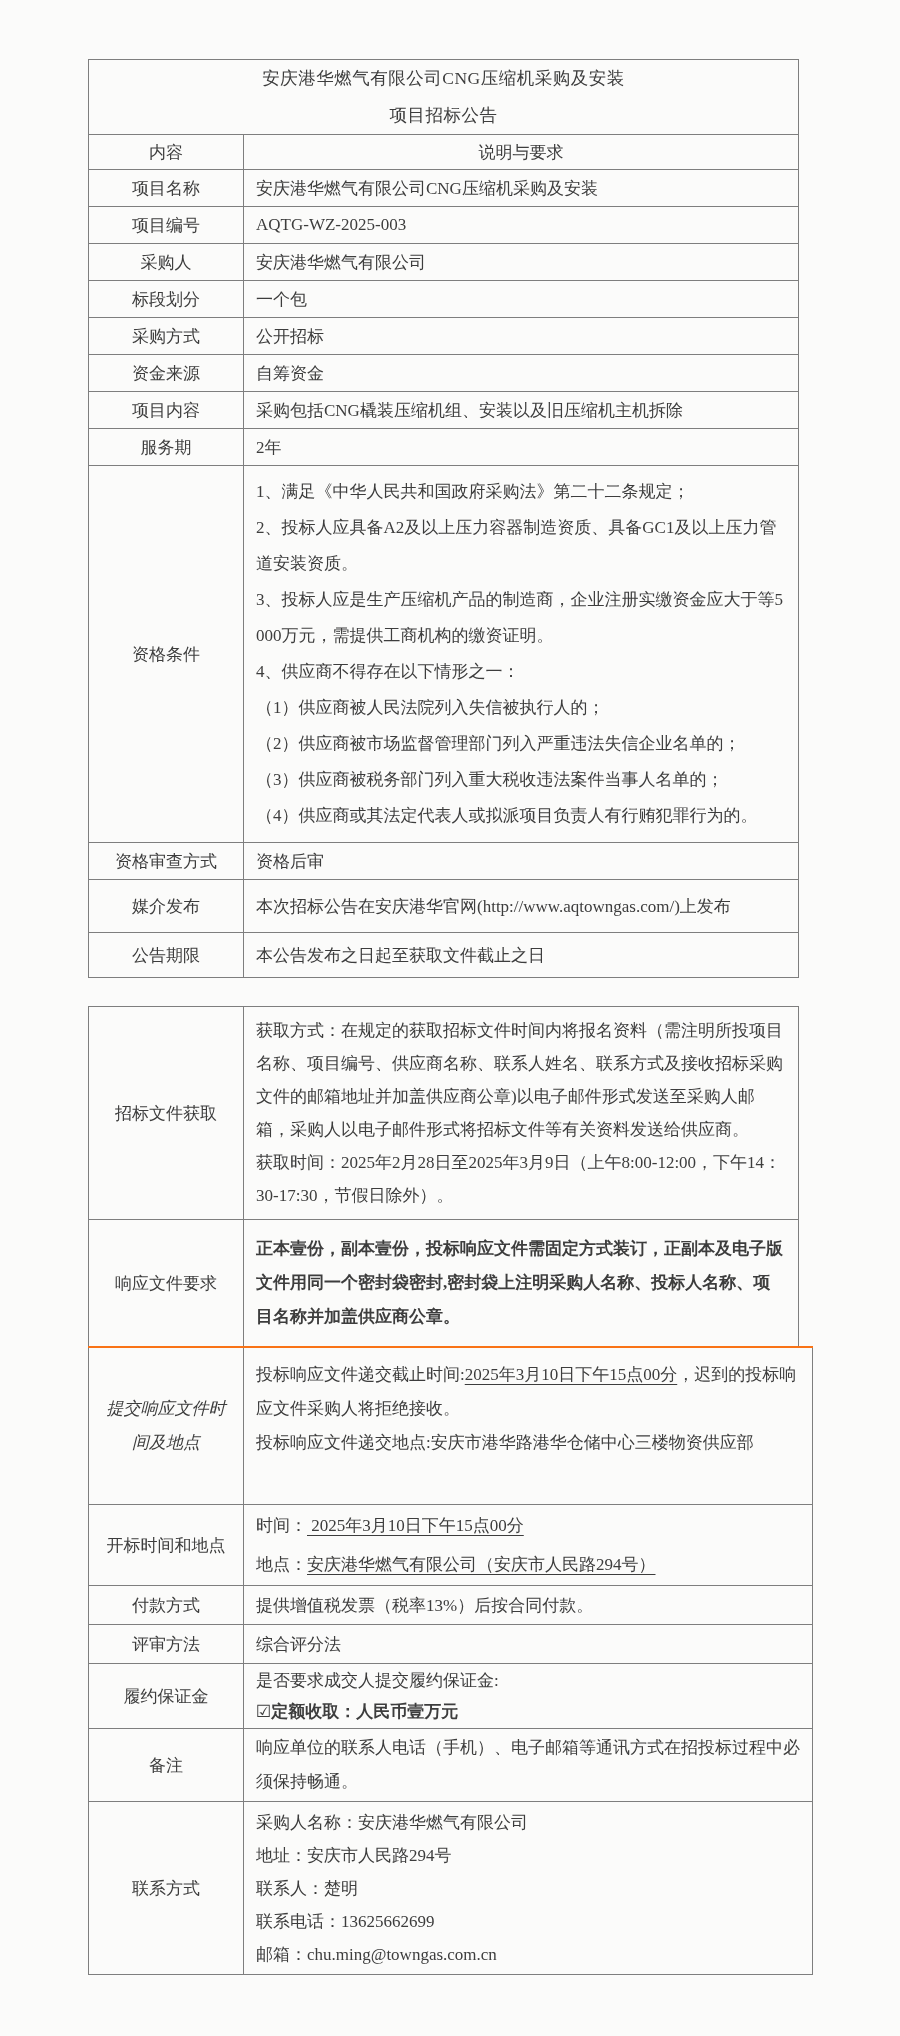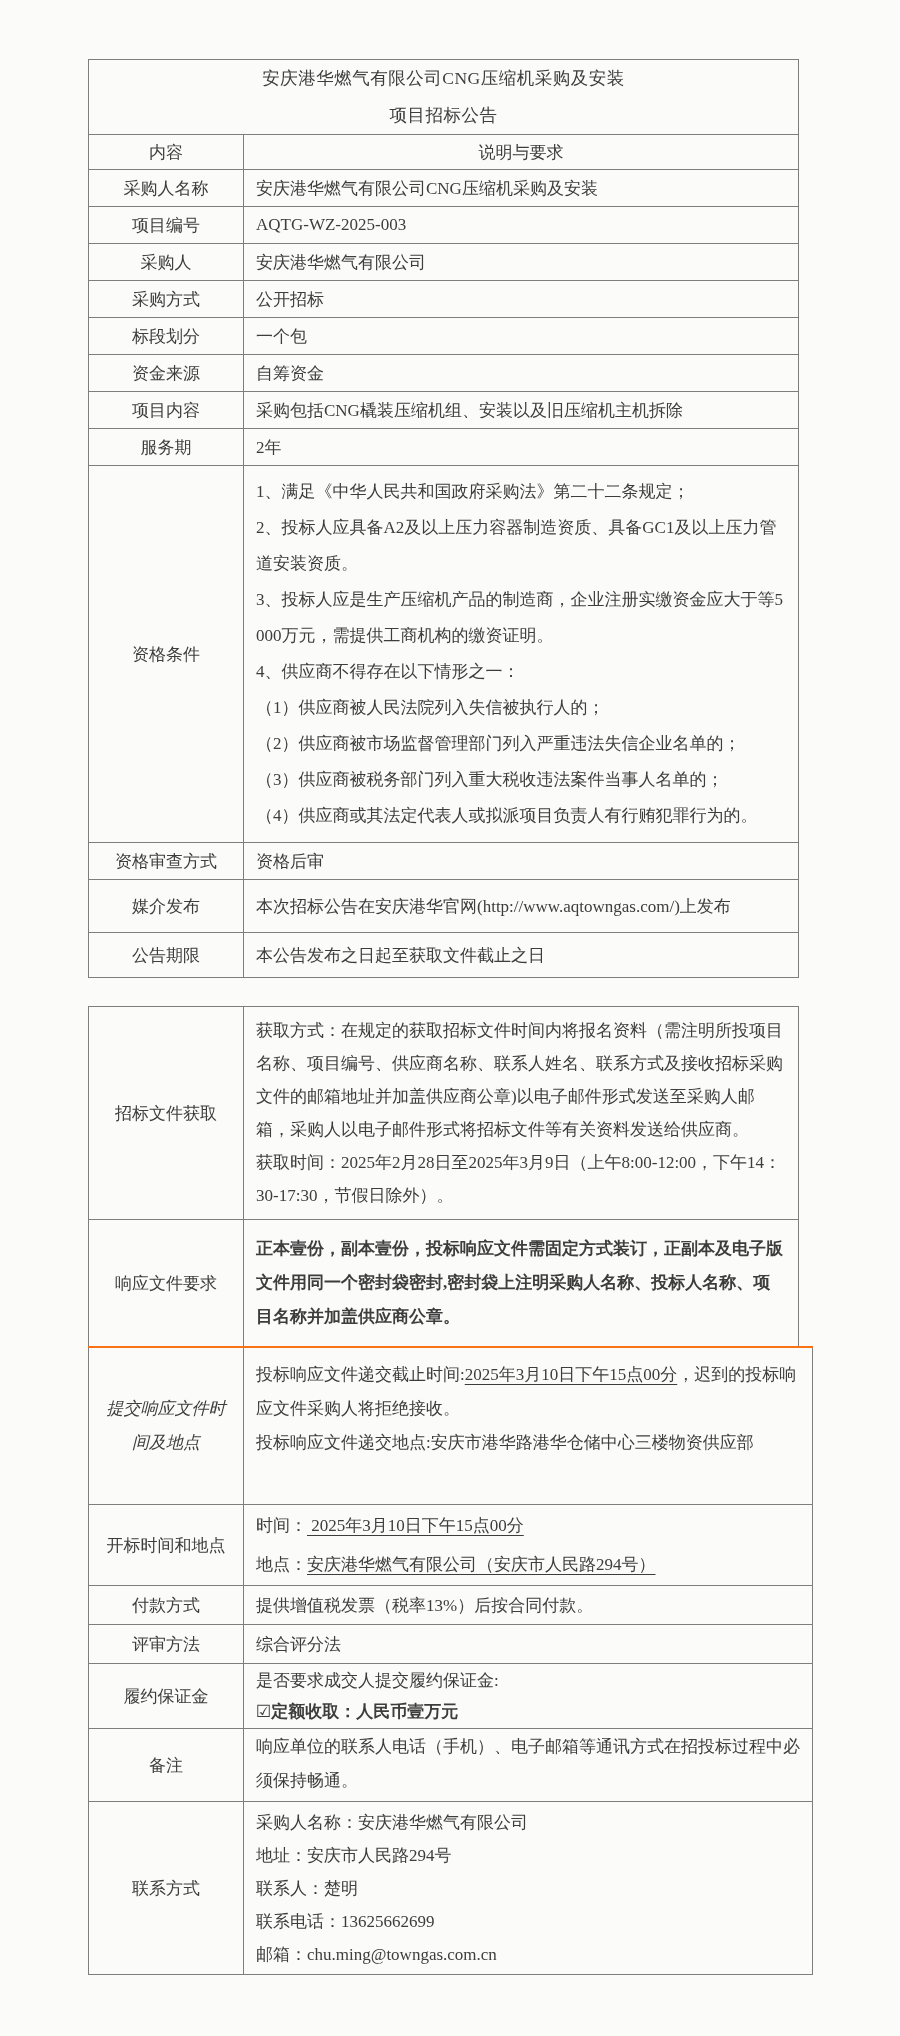--- a/index.html
+++ b/index.html
@@ -40,21 +40,21 @@
   .obtain-cell{padding:7px 12px;}
   .obtain-cell p{margin:0;line-height:33px;}
   .resp-cell{height:106px;padding:10px 12px;font-weight:bold;}
   .resp-cell p{margin:0;line-height:34px;}
   .submit-row td{height:146px;}
   .submit-val{vertical-align:top;padding-top:10px;}
   .submit-val p{margin:0;line-height:34px;}
   .two-line-lbl div{line-height:34px;font-style:italic;}
   .open-cell p{margin:0;line-height:39px;}
   .bond-cell p{margin:0;line-height:31px;}
-  .remark-cell p{margin:0;line-height:34px;font-family:Liberation Mono, monospace;}
+  .remark-cell p{margin:0;line-height:34px;}
   .contact-cell{height:168px;padding:2px 12px;}
   .contact-cell p{margin:0;line-height:33px;}
   .ul{text-decoration:underline;text-underline-offset:4px;}
   .b{font-weight:bold;}
   .chk{font-family:"DejaVu Sans",sans-serif;font-weight:bold;}
   .gap{height:28px;}
 </style>
 </head>
 <body>
 
@@ -70,38 +70,38 @@
       <td colspan="2" class="title-cell">
         <div>安庆港华燃气有限公司CNG压缩机采购及安装</div>
         <div>项目招标公告</div>
       </td>
     </tr>
     <tr class="hdr">
       <td class="lbl">内容</td>
       <td>说明与要求</td>
     </tr>
     <tr class="r36">
-      <td class="lbl">采购人名称</td>
+      <td class="lbl">项目名称</td>
       <td>安庆港华燃气有限公司CNG压缩机采购及安装</td>
     </tr>
     <tr class="r36">
       <td class="lbl">项目编号</td>
       <td>AQTG-WZ-2025-003</td>
     </tr>
     <tr class="r36">
       <td class="lbl">采购人</td>
       <td>安庆港华燃气有限公司</td>
     </tr>
     <tr class="r36">
+      <td class="lbl">标段划分</td>
+      <td>一个包</td>
+    </tr>
+    <tr class="r36">
       <td class="lbl">采购方式</td>
       <td>公开招标</td>
-    </tr>
-    <tr class="r36">
-      <td class="lbl">标段划分</td>
-      <td>一个包</td>
     </tr>
     <tr class="r36">
       <td class="lbl">资金来源</td>
       <td>自筹资金</td>
     </tr>
     <tr class="r36">
       <td class="lbl">项目内容</td>
       <td>采购包括CNG橇装压缩机组、安装以及旧压缩机主机拆除</td>
     </tr>
     <tr class="r36">

